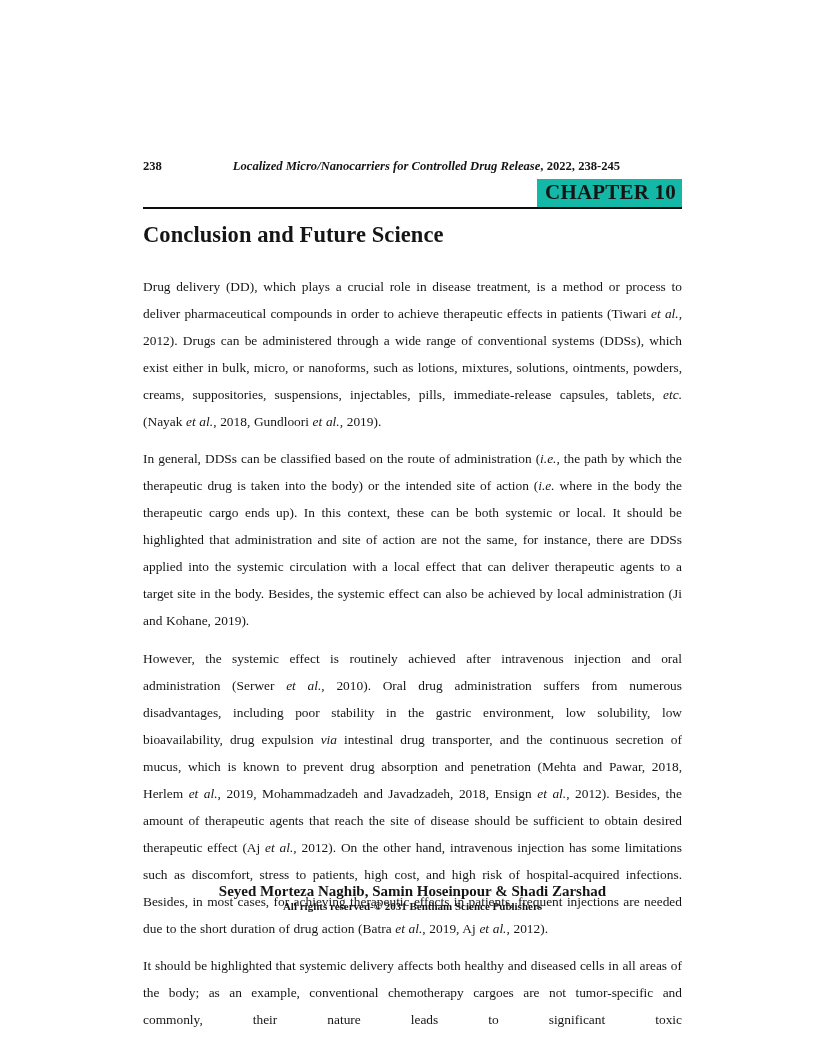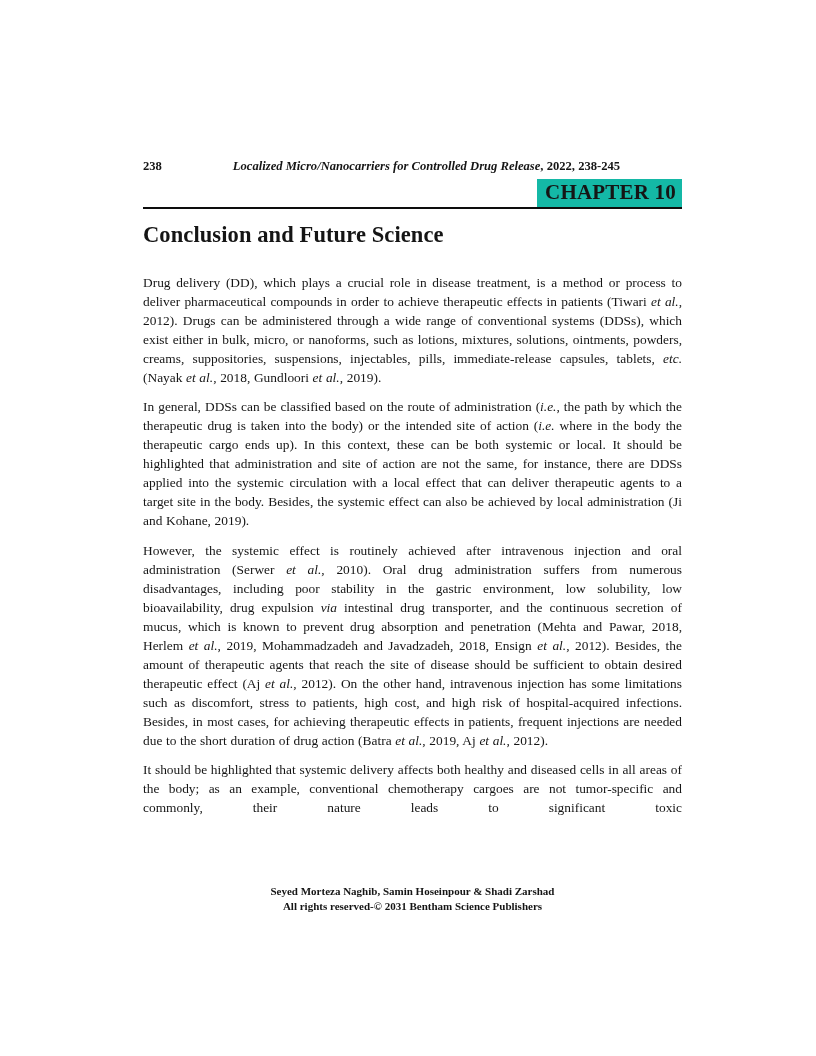--- a/index.html
+++ b/index.html
@@ -65,37 +65,37 @@
     top: 194px;
     margin: 0;
     font-size: 22.5px;
     font-weight: bold;
     letter-spacing: 0.1px;
   }
   
   .body-text {
     top: 245px;
     font-size: 13.4px;
-    line-height: 19px;
+    line-height: 27px;
     text-align: justify;
     word-spacing: 0.3px;
   }
   .body-text p.para {
     margin: 0 0 10.4px 0;
   }
   .body-text .it { font-style: italic; }
   .body-text p.justify-last { text-align-last: justify; }
   
   .page-footer {
     top: 856px;
     text-align: center;
     font-weight: bold;
   }
   .footer-authors {
-    font-size: 11px;
+    font-size: 15px;
     line-height: 14.6px;
   }
   .footer-copyright {
     font-size: 11px;
     line-height: 14px;
   }
 </style>
 </head>
 <body>
 

